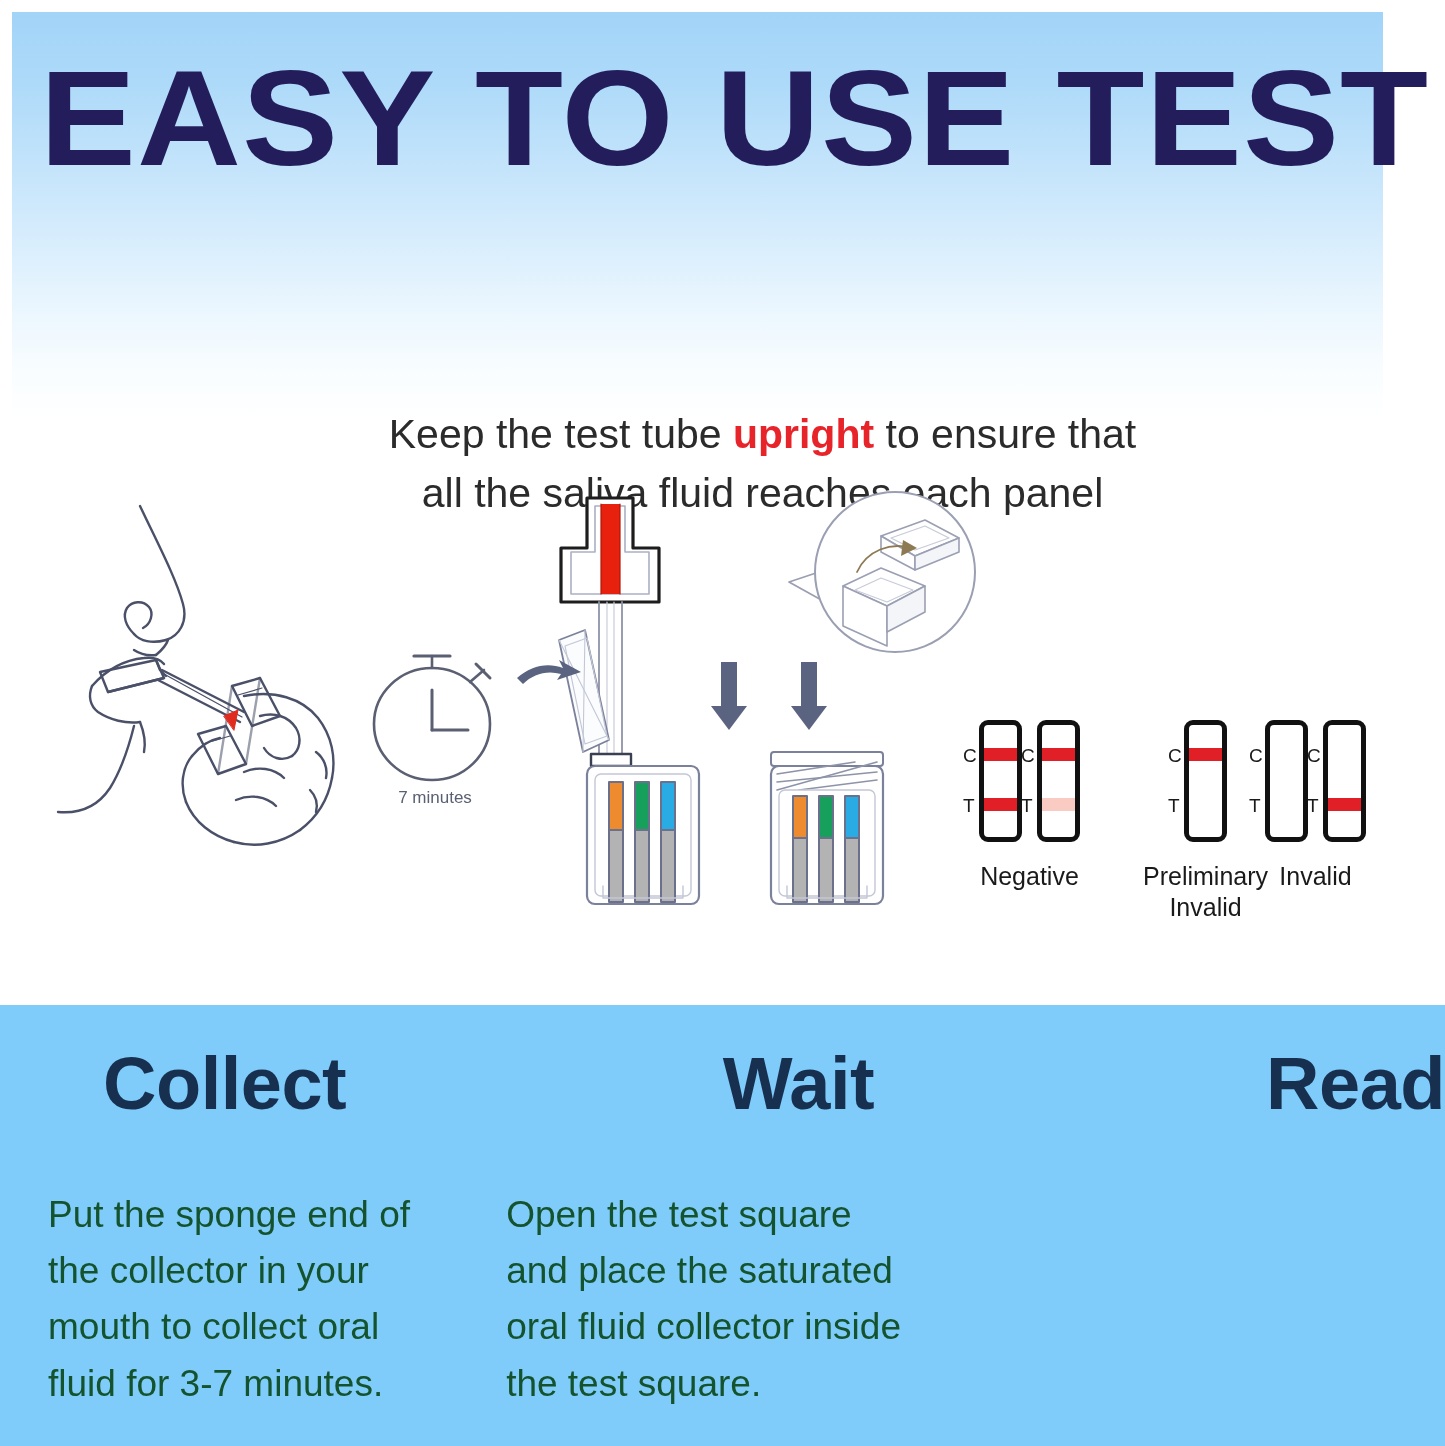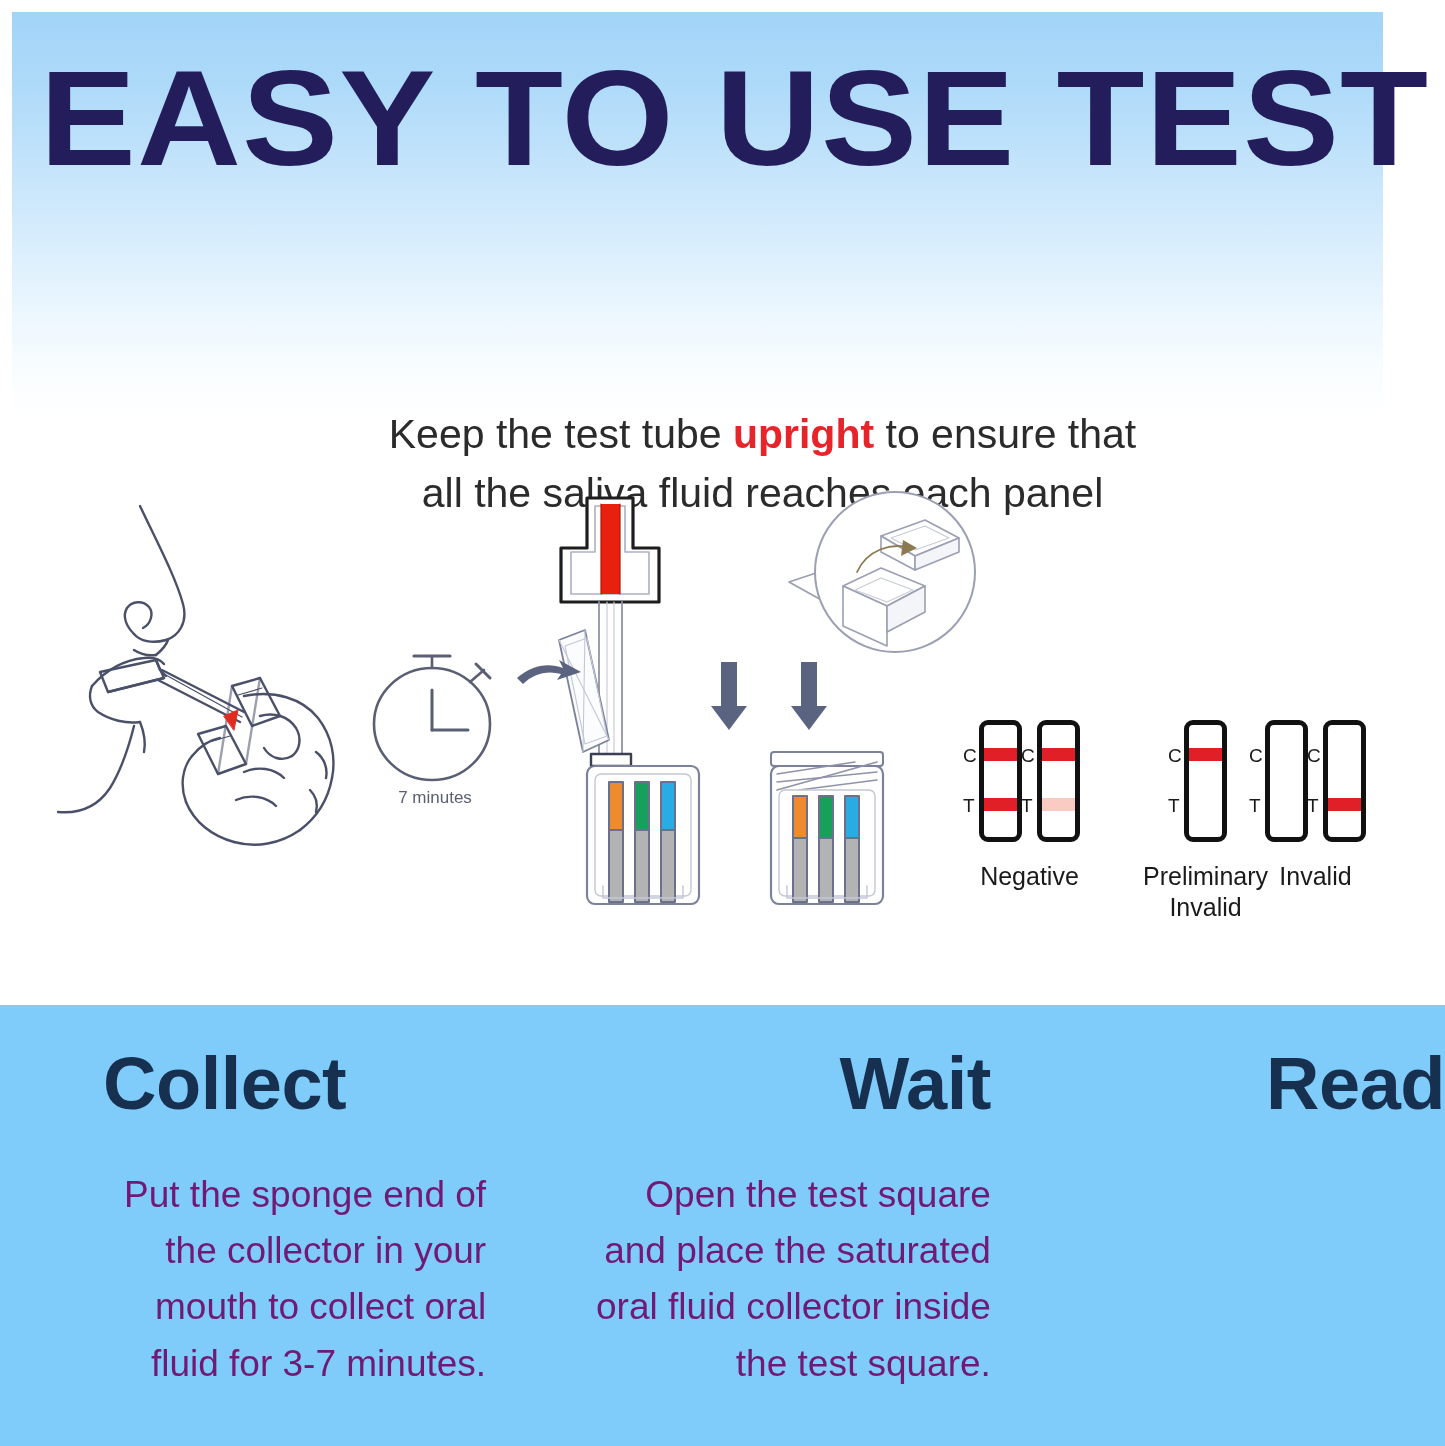--- a/index.html
+++ b/index.html
@@ -179,30 +179,29 @@
     margin-top: 42px;
     font-family: "Liberation Sans Narrow", "Liberation Sans", sans-serif;
     font-weight: bold;
     font-size: 74px;
     line-height: 1.0;
     color: #17304f;
     text-align: center;
     letter-spacing: -0.5px;
   }
   .col-1 .col-head { text-align: left; padding-left: 55px; }
-  .col-2 .col-head { text-align: right; padding-left: 100px; }
+  .col-2 .col-head { text-align: center; padding-left: 100px; }
   .col-3 .col-head { text-align: right; padding-left: 85px; }
 
   .col-body {
-    margin-top: 46px;
+    margin-top: 66px;
     font-size: 37px;
     line-height: 1.52;
-    color: #701a75;
+    color: #14532d;
     white-space: pre-line;
-    text-align: right;
   }
 
   
   svg { display: block; overflow: visible; }
 </style>
 </head>
 <body>
 
 <div class="hero">
   <div class="hero-title">EASY TO USE TEST</div>

